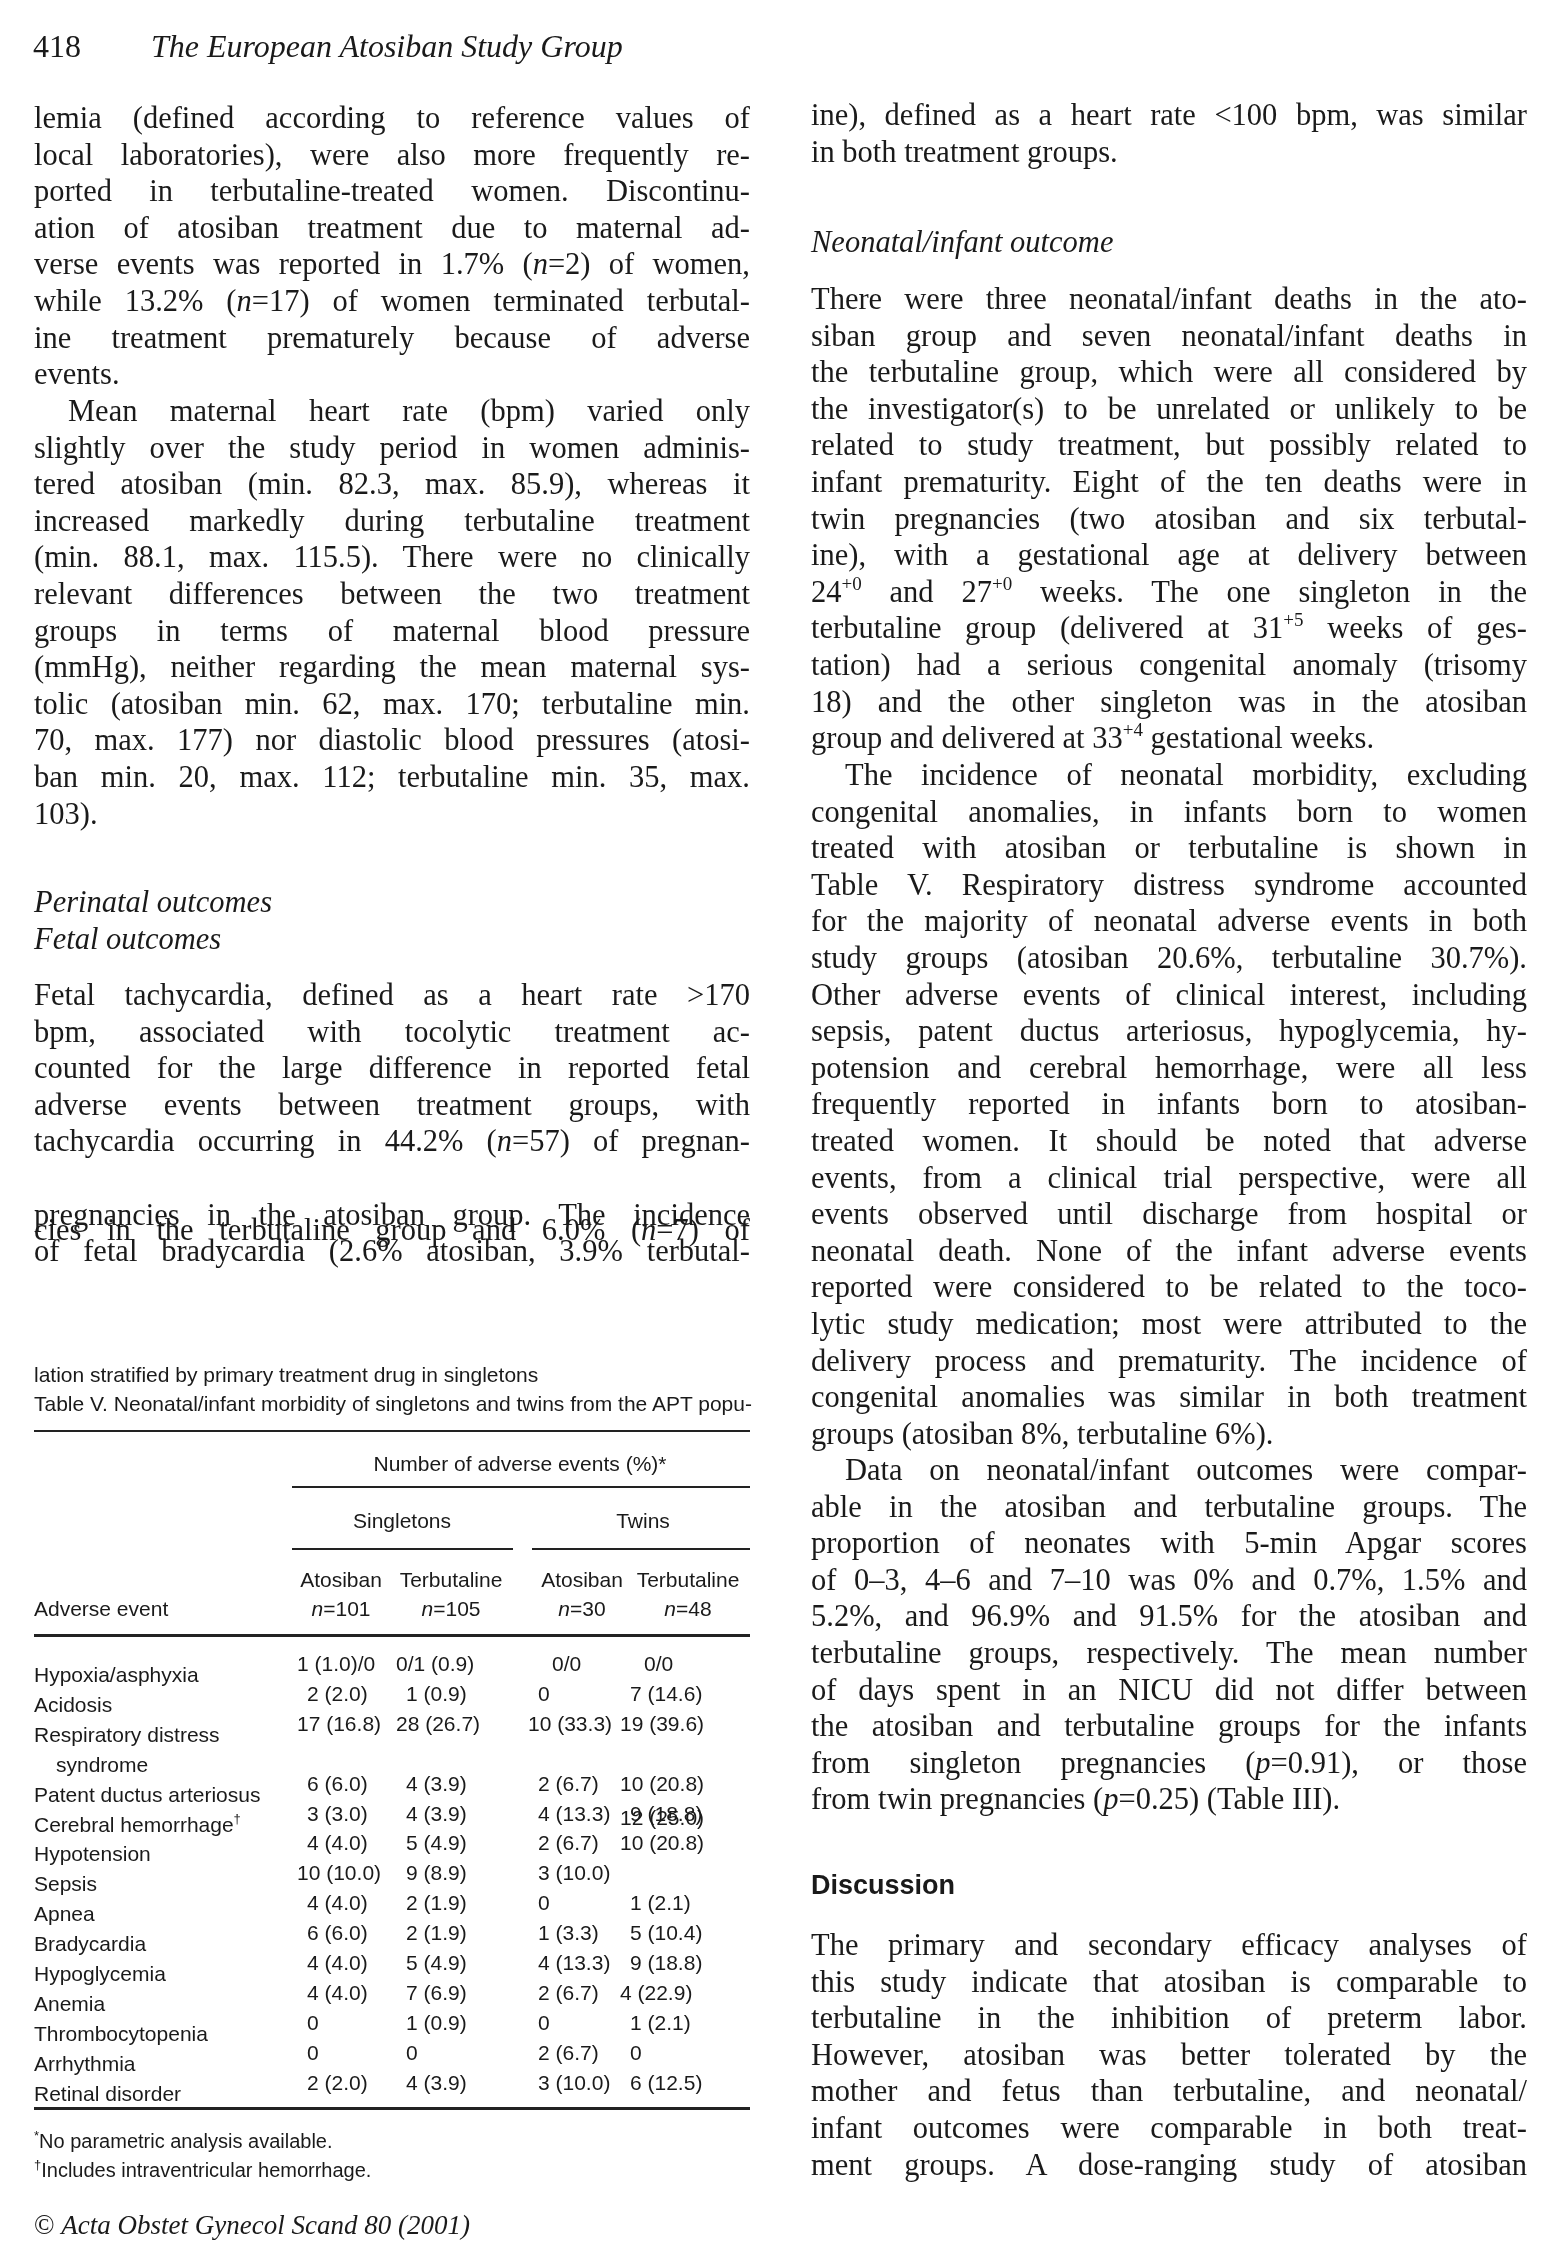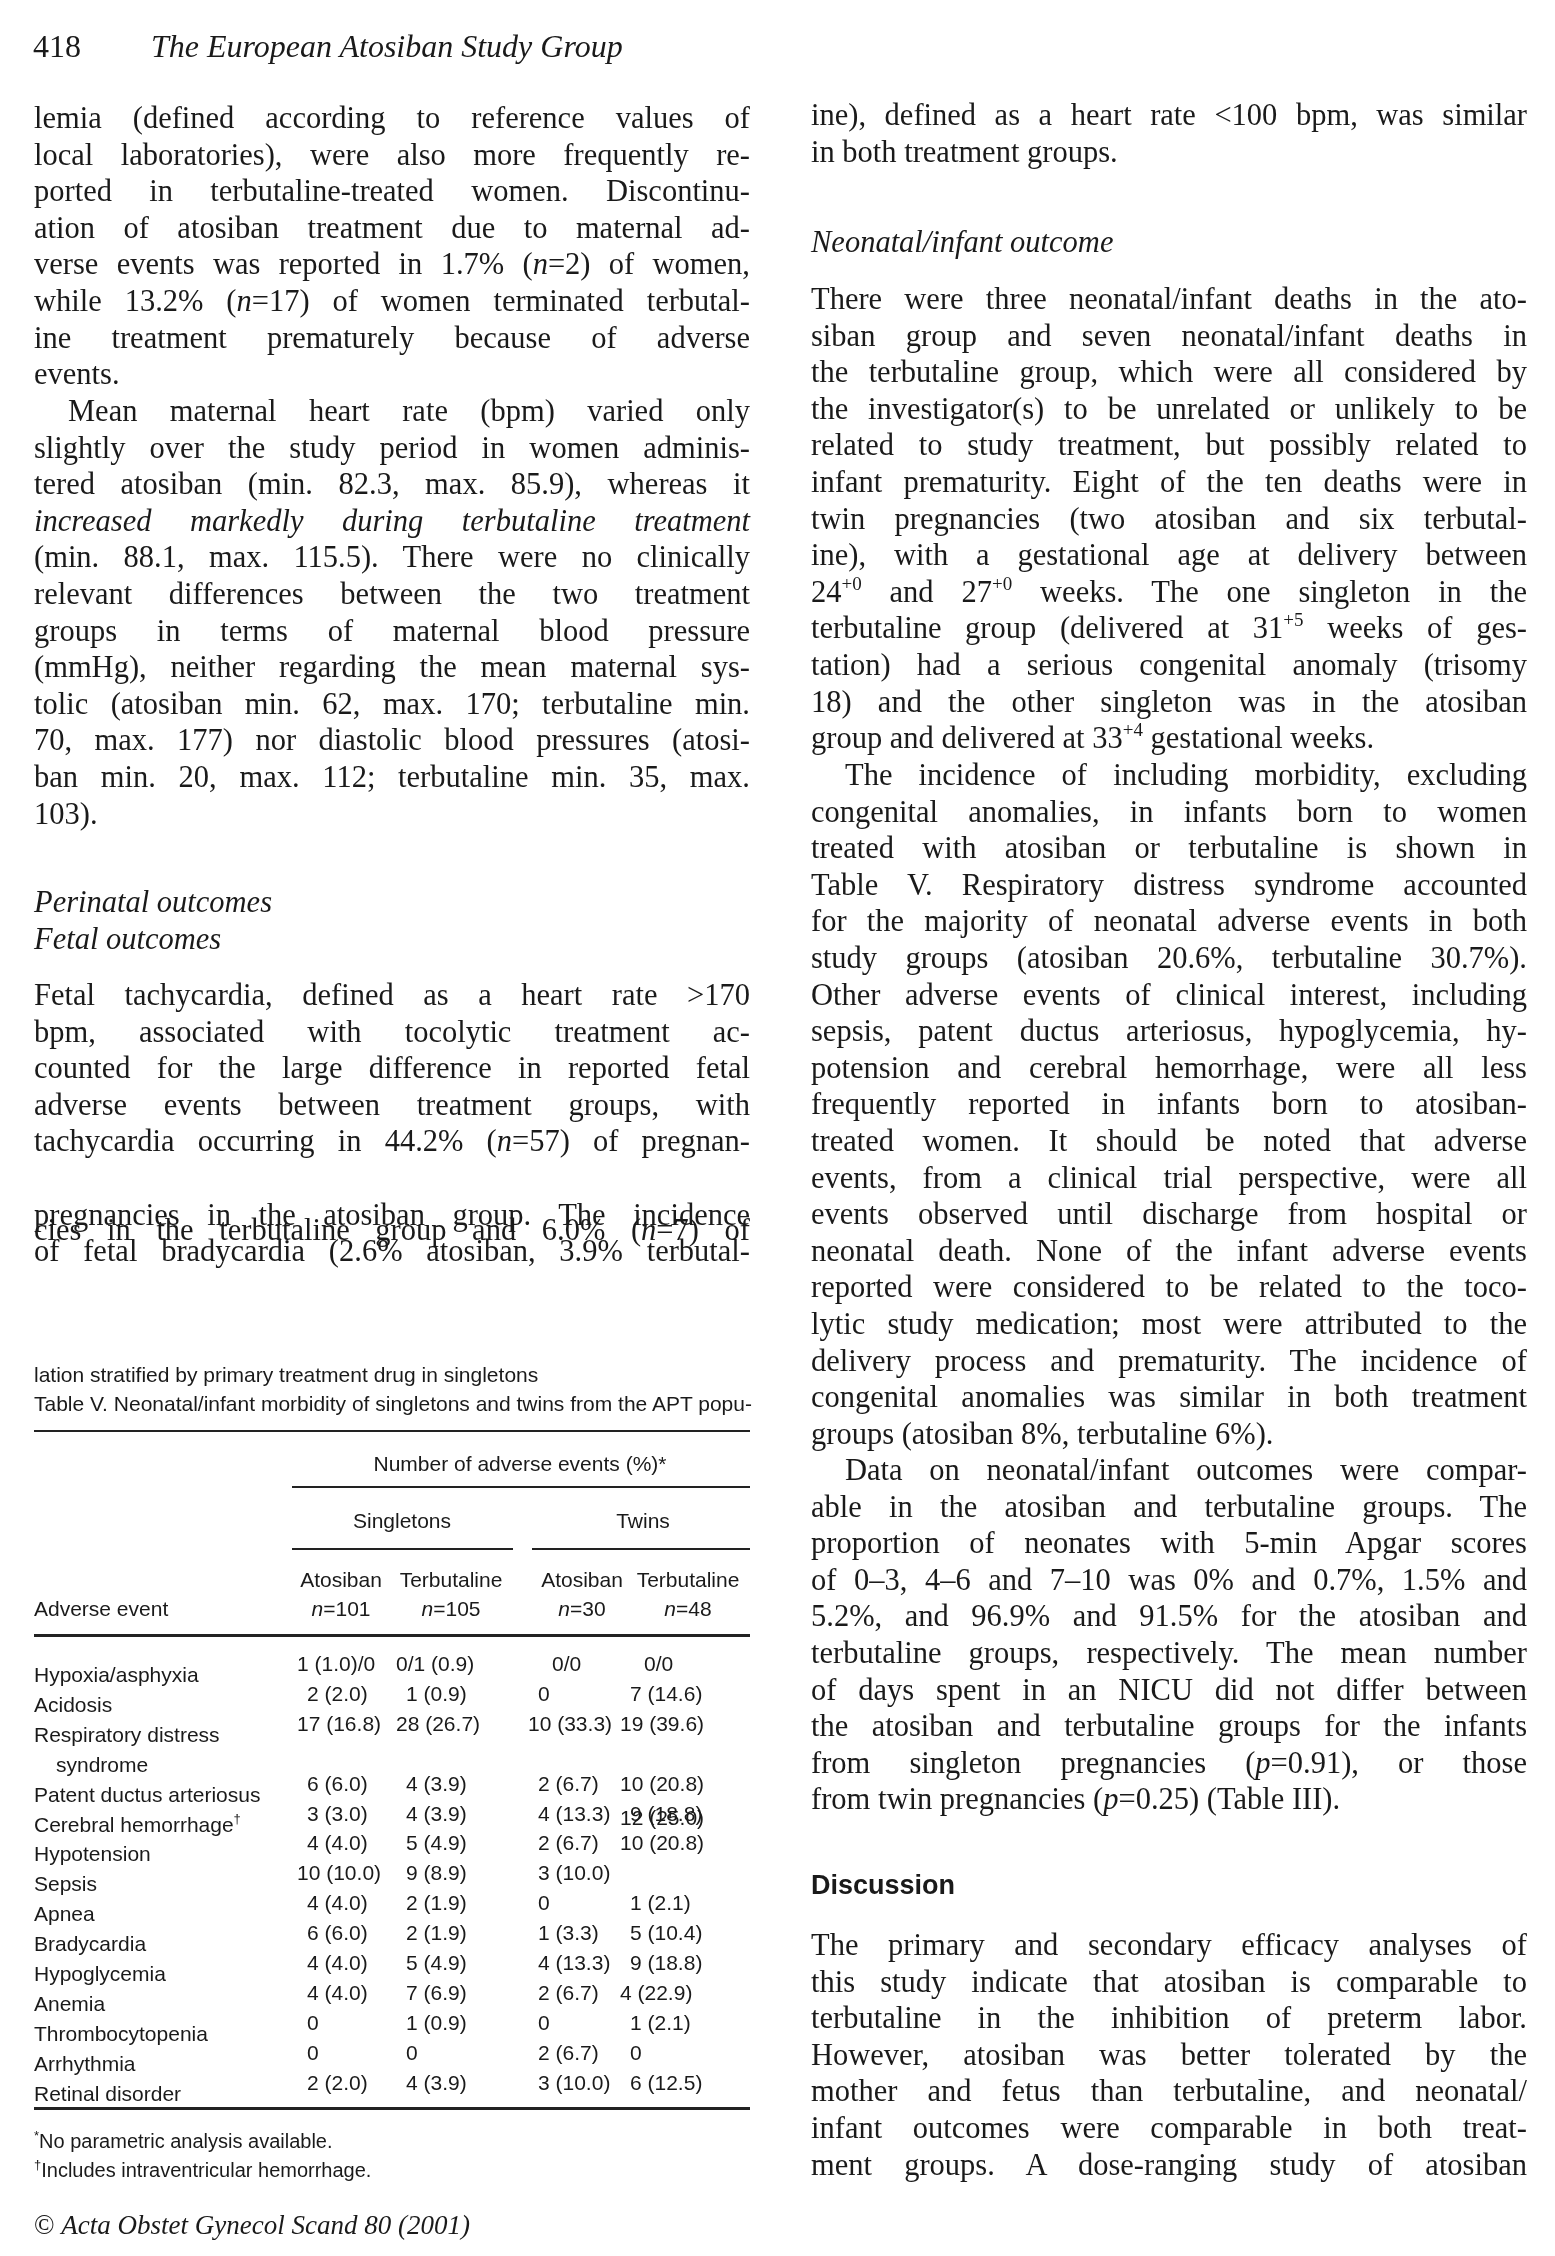--- a/index.html
+++ b/index.html
@@ -55,21 +55,21 @@
       <div class="line" style="top: 209.8px;">ation of atosiban treatment due to maternal ad-</div>
       <div class="line" style="top: 246.4px;">verse events was reported in 1.7% (<i>n</i>=2) of women,</div>
       <div class="line" style="top: 283px;">while 13.2% (<i>n</i>=17) of women terminated terbutal-</div>
       <div class="line" style="top: 319.6px;">ine treatment prematurely because of adverse</div>
       <div class="line last" style="top: 356.2px;">events.</div>
     </div>
   <div>
       <div class="line indent" style="top: 393px;">Mean maternal heart rate (bpm) varied only</div>
       <div class="line" style="top: 429.6px;">slightly over the study period in women adminis-</div>
       <div class="line" style="top: 466.2px;">tered atosiban (min. 82.3, max. 85.9), whereas it</div>
-      <div class="line" style="top: 502.8px; font-style: italic;">increased markedly during terbutaline treatment</div>
+      <div class="line" style="top: 502.8px;">increased markedly during terbutaline treatment</div>
       <div class="line" style="top: 539.4px;">(min. 88.1, max. 115.5). There were no clinically</div>
       <div class="line" style="top: 576px;">relevant differences between the two treatment</div>
       <div class="line" style="top: 612.6px;">groups in terms of maternal blood pressure</div>
       <div class="line" style="top: 649.2px;">(mmHg), neither regarding the mean maternal sys-</div>
       <div class="line" style="top: 685.8px;">tolic (atosiban min. 62, max. 170; terbutaline min.</div>
       <div class="line" style="top: 722.4px;">70, max. 177) nor diastolic blood pressures (atosi-</div>
       <div class="line" style="top: 759px;">ban min. 20, max. 112; terbutaline min. 35, max.</div>
       <div class="line last" style="top: 795.6px;">103).</div>
     </div>
   <div class="subhead" style="top:884px">Perinatal outcomes</div>
@@ -229,21 +229,21 @@
       <div class="line" style="top: 464px;">infant prematurity. Eight of the ten deaths were in</div>
       <div class="line" style="top: 500.6px;">twin pregnancies (two atosiban and six terbutal-</div>
       <div class="line" style="top: 537.2px;">ine), with a gestational age at delivery between</div>
       <div class="line" style="top: 573.8px;">24<sup>+0</sup> and 27<sup>+0</sup> weeks. The one singleton in the</div>
       <div class="line" style="top: 610.4px;">terbutaline group (delivered at 31<sup>+5</sup> weeks of ges-</div>
       <div class="line" style="top: 647px;">tation) had a serious congenital anomaly (trisomy</div>
       <div class="line" style="top: 683.6px;">18) and the other singleton was in the atosiban</div>
       <div class="line last" style="top: 720.2px;">group and delivered at 33<sup>+4</sup> gestational weeks.</div>
     </div>
   <div>
-      <div class="line indent" style="top: 757px;">The incidence of including morbidity, excluding</div>
+      <div class="line indent" style="top: 757px;">The incidence of neonatal morbidity, excluding</div>
       <div class="line" style="top: 793.6px;">congenital anomalies, in infants born to women</div>
       <div class="line" style="top: 830.2px;">treated with atosiban or terbutaline is shown in</div>
       <div class="line" style="top: 866.8px;">Table V. Respiratory distress syndrome accounted</div>
       <div class="line" style="top: 903.4px;">for the majority of neonatal adverse events in both</div>
       <div class="line" style="top: 940px;">study groups (atosiban 20.6%, terbutaline 30.7%).</div>
       <div class="line" style="top: 976.6px;">Other adverse events of clinical interest, including</div>
       <div class="line" style="top: 1013.2px;">sepsis, patent ductus arteriosus, hypoglycemia, hy-</div>
       <div class="line" style="top: 1049.8px;">potension and cerebral hemorrhage, were all less</div>
       <div class="line" style="top: 1086.4px;">frequently reported in infants born to atosiban-</div>
       <div class="line" style="top: 1123px;">treated women. It should be noted that adverse</div>

